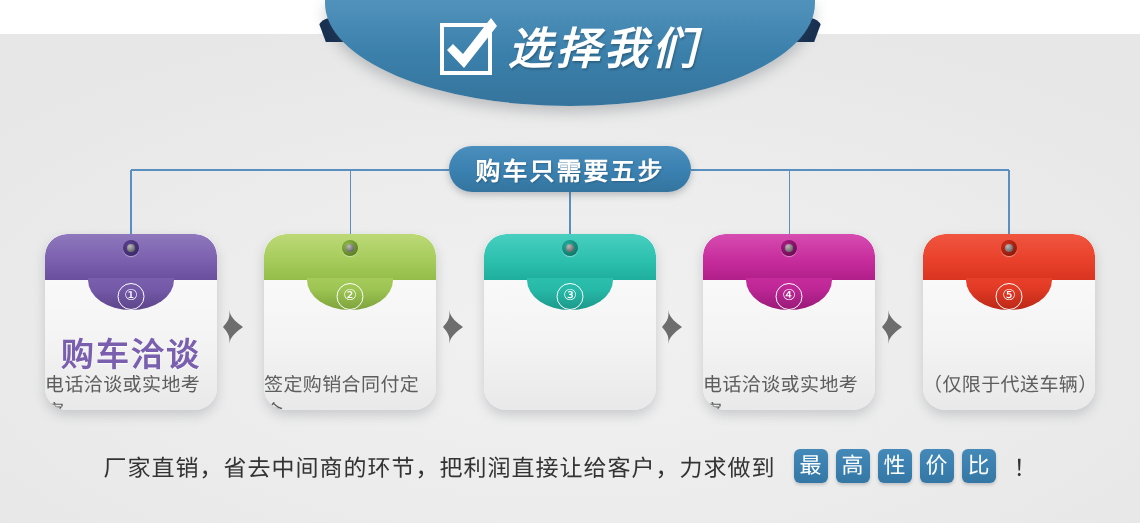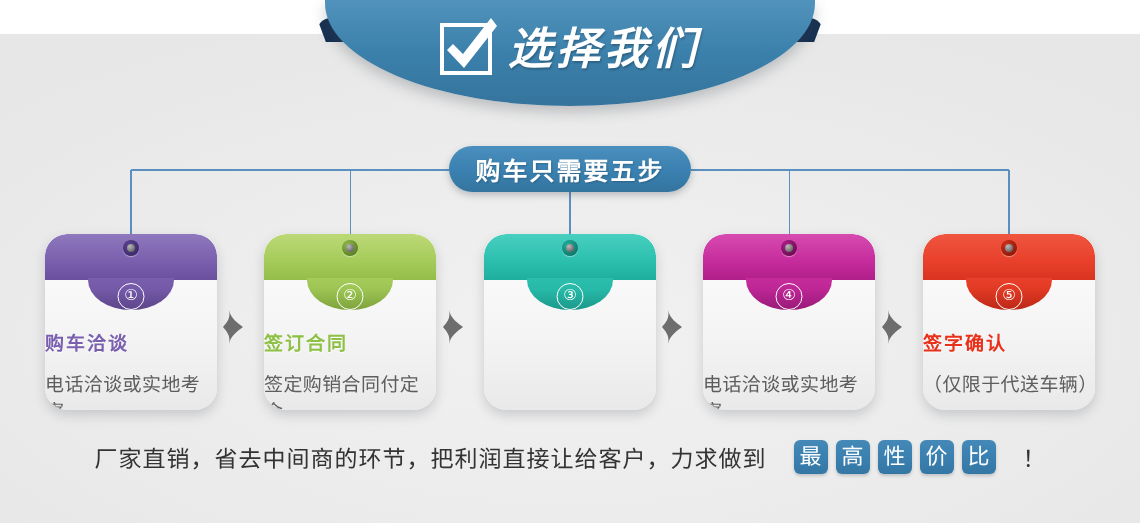--- a/index.html
+++ b/index.html
@@ -113,38 +113,38 @@
   }
   .card-num{
     position:absolute;left:50%;top:49px;transform:translateX(-50%);
     width:25px;height:25px;border-radius:50%;
     border:1.6px solid #fff;color:#fff;
     font-size:15px;line-height:23px;text-align:center;font-weight:500;
     z-index:3;
     font-family:"DejaVu Sans","Liberation Sans",sans-serif;
   }
   .card-title{
-    position:absolute;left:0;top:94px;width:100%;
-    font-size:19px;font-weight:bold;letter-spacing:2px;
+    position:absolute;left:0;top:94px;width:100%;text-align:center;
+    font-size:33px;font-weight:bold;letter-spacing:2px;
     text-shadow:0 1px 1px rgba(255,255,255,.9);
   }
   .card-sub{
     position:absolute;left:0;top:135px;width:100%;text-align:left;
     font-size:19px;color:#5d5d5d;letter-spacing:.4px;
   }
 
   
   .arrow{
     position:absolute;top:310px;width:22px;height:34px;
   }
 
   
   .tagline{
     position:absolute;left:0;top:440px;width:1140px;height:52px;
-    display:flex;justify-content:center;gap:17px;
+    display:flex;align-items:center;justify-content:center;gap:8px;
   }
   .tagline-text{
     font-size:23px;color:#333;letter-spacing:1px;font-weight:500;
   }
   .hl-row{display:inline-flex;gap:8px;margin:0 10px;}
   .hl{
     display:inline-block;width:34px;height:34px;line-height:34px;text-align:center;
     border-radius:6px;color:#fff;font-size:22px;font-weight:500;
     background:linear-gradient(180deg,#4489b7 0%,#3a80b0 50%,#3577a4 100%);
     box-shadow:0 2px 3px rgba(70,75,85,.25);
@@ -201,21 +201,20 @@
       <div class="card-num">①</div>
       <div class="card-title" style="color:#7a5fae">购车洽谈</div>
       <div class="card-sub">电话洽谈或实地考察</div>
     </div>
 
     <div class="card" style="left:264px">
       <div class="card-band" style="background:linear-gradient(180deg,#bcd977 0%,#a5cb5a 60%,#93bd48 100%)"></div>
       <div class="card-tongue" style="background:linear-gradient(180deg,#a5cb5a 0%,#8fb945 100%)"></div>
       <div class="grommet" style="background:radial-gradient(circle at 35% 30%,#8fb945,#5d7e28 75%)"></div>
       <div class="card-num">②</div>
-      <div class="card-title" style="color:#8dc044">签订合同</div>
       <div class="card-sub">签定购销合同付定金</div>
     </div>
 
     <div class="card" style="left:484px">
       <div class="card-band" style="background:linear-gradient(180deg,#48cfbf 0%,#2bbfae 60%,#1fae9d 100%)"></div>
       <div class="card-tongue" style="background:linear-gradient(180deg,#2bbfae 0%,#1fae9d 100%)"></div>
       <div class="grommet" style="background:radial-gradient(circle at 35% 30%,#1fae9d,#12776b 75%)"></div>
       <div class="card-num">③</div>
     </div>
 
@@ -225,21 +224,20 @@
       <div class="grommet" style="background:radial-gradient(circle at 35% 30%,#ae1d88,#6d0e53 75%)"></div>
       <div class="card-num">④</div>
       <div class="card-sub">电话洽谈或实地考察</div>
     </div>
 
     <div class="card" style="left:923px">
       <div class="card-band" style="background:linear-gradient(180deg,#f05540 0%,#e8402a 60%,#d93420 100%)"></div>
       <div class="card-tongue" style="background:linear-gradient(180deg,#e8402a 0%,#d52e1a 100%)"></div>
       <div class="grommet" style="background:radial-gradient(circle at 35% 30%,#d52e1a,#8c1a0c 75%)"></div>
       <div class="card-num">⑤</div>
-      <div class="card-title" style="color:#e8301a">签字确认</div>
       <div class="card-sub">（仅限于代送车辆）</div>
     </div>
   </div>
 
   <svg class="arrow" style="left:222px" width="22" height="34" viewBox="0 0 22 34">
     <path d="M7 0 C9 9 16 13 21 17 C16 21 9 25 7 34 C9 25 4 21 1 17 C4 13 9 9 7 0 Z" fill="#6d6d6d"></path>
   </svg>
   <svg class="arrow" style="left:442px" width="22" height="34" viewBox="0 0 22 34">
     <path d="M7 0 C9 9 16 13 21 17 C16 21 9 25 7 34 C9 25 4 21 1 17 C4 13 9 9 7 0 Z" fill="#6d6d6d"></path>
   </svg>

